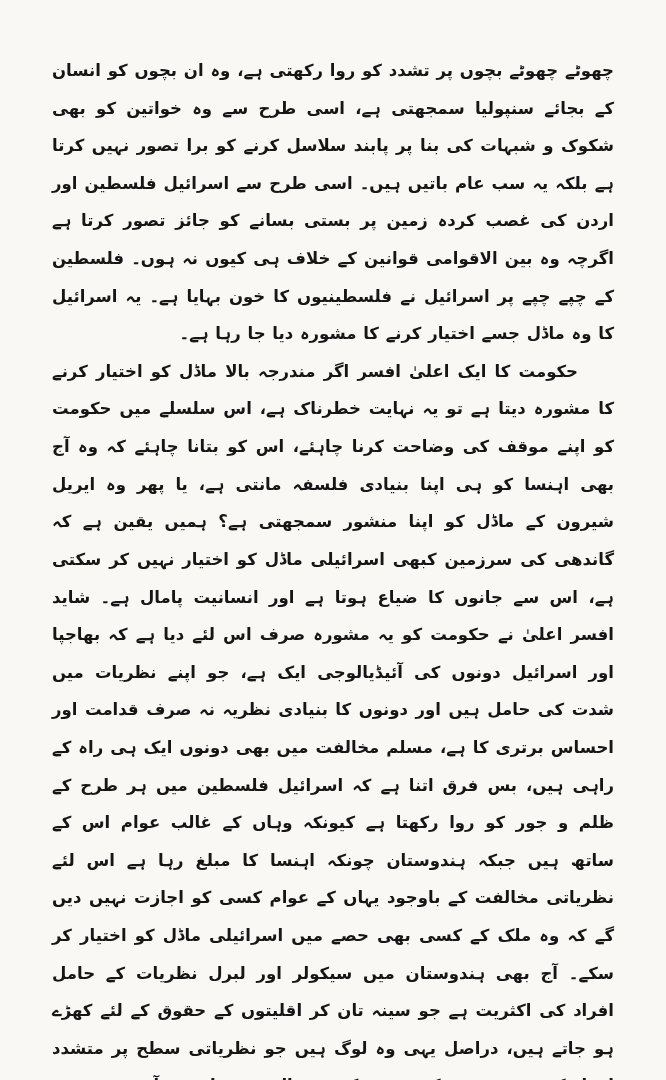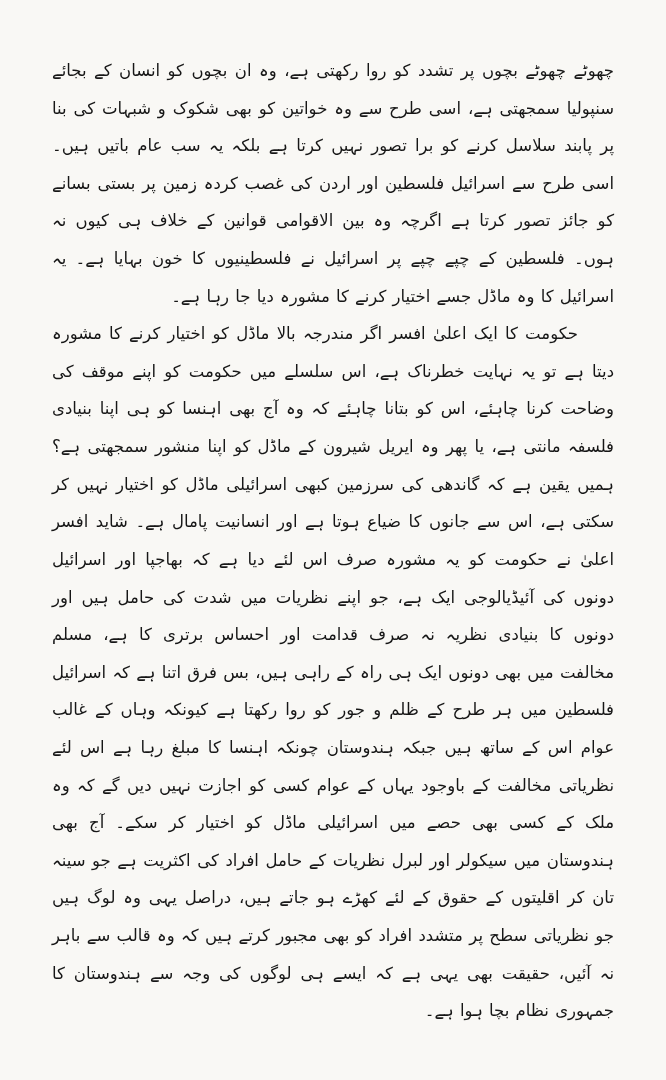--- a/index.html
+++ b/index.html
@@ -25,20 +25,21 @@
   .body-text {
     color: #161616;
   }
   .body-text p {
     margin: 0;
     font-size: 16.5px;
     line-height: 2.28;
     text-align: justify;
     color: #161616;
     word-spacing: 1px;
+    font-weight: bold;
   }
   .body-text p + p {
     text-indent: 36px;
   }
   .page-number {
     position: absolute;
     left: 0;
     right: 0;
     bottom: 68px;
     text-align: center;

